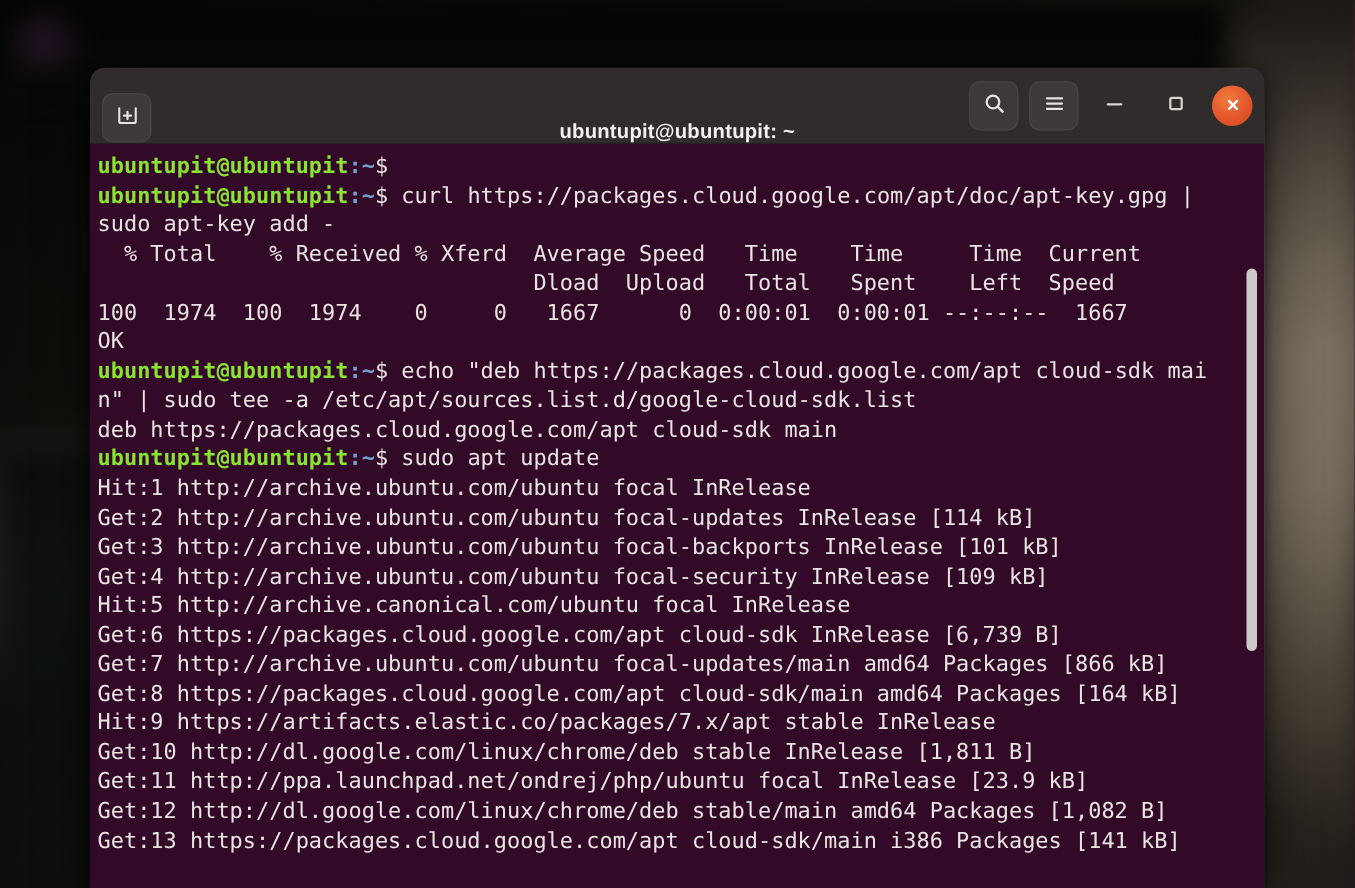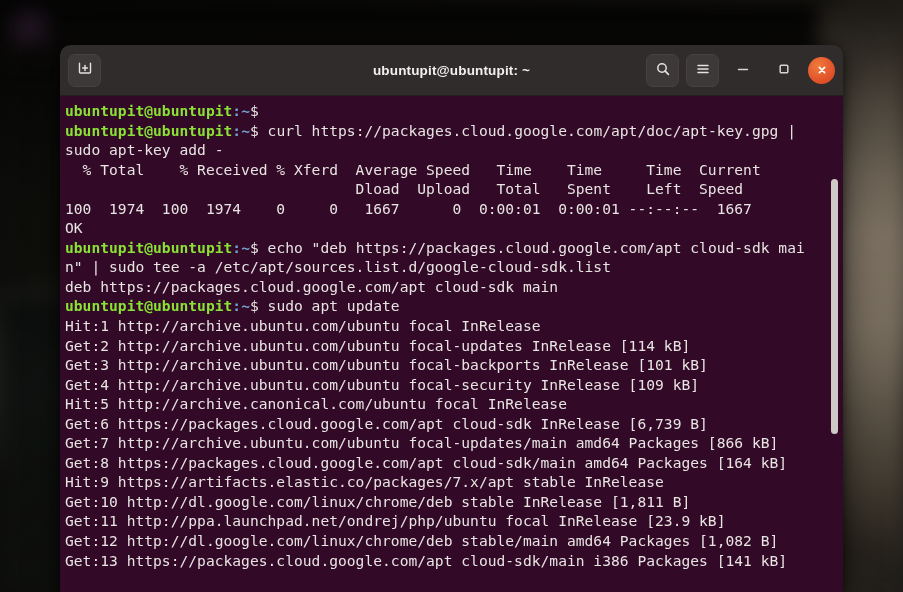--- a/index.html
+++ b/index.html
@@ -90,21 +90,21 @@
   }
 
   
   #title-bar {
     position: relative;
     height: 51px;
     background: #302c2b;
     border-radius: 10px 10px 0 0;
     border-bottom: 1px solid #242020;
     display: flex;
-    align-items: center;
+    align-items: flex-end;
     padding: 0 8px;
     box-sizing: border-box;
   }
   #window-title {
     position: absolute;
     left: 0; right: 0;
     text-align: center;
     color: #f2f0ef;
     font-size: 13.5px;
     font-weight: bold;

